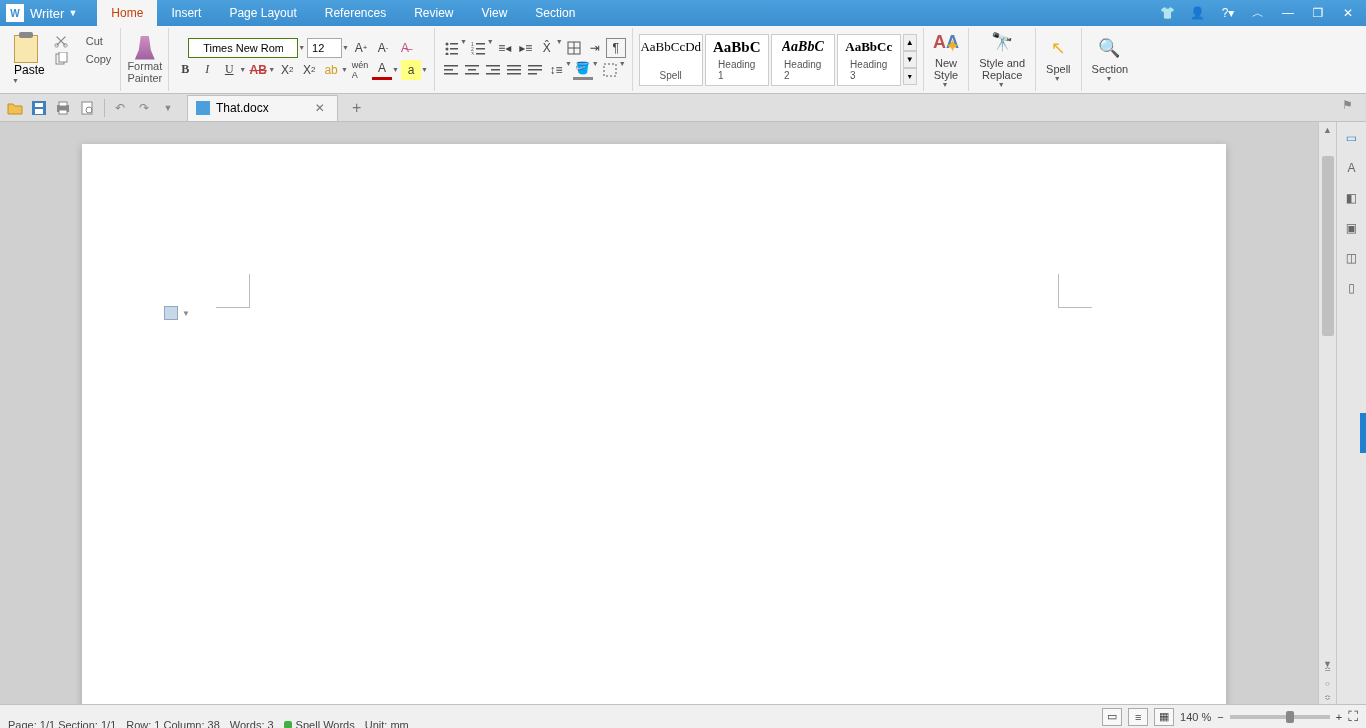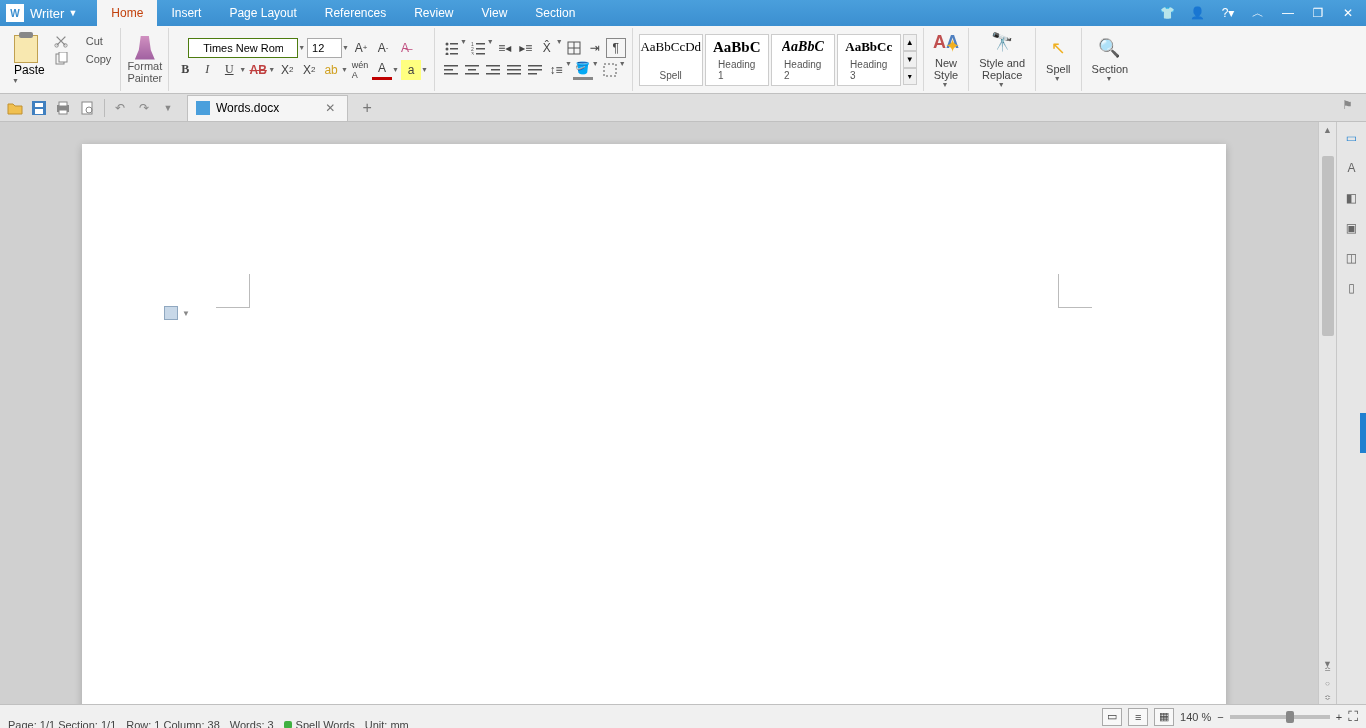--- a/index.html
+++ b/index.html
@@ -372,21 +372,21 @@
         <rect x="2" y="1" width="10" height="12" fill="white" stroke="#888"></rect>
         <circle cx="9" cy="9" r="3" fill="none" stroke="#888"></circle>
       </svg>
     </span>
   <span style="width:1px;height:18px;background:#bbb;margin:0 4px"></span>
   <span class="qbtn" style="color:#888">↶</span>
   <span class="qbtn" style="color:#888">↷</span>
   <span class="qbtn" style="color:#888;font-size:9px">▼</span>
   <div class="doc-tab">
     <span class="doc-icon"></span>
-    <span>Words.docx</span>
+    <span>That.docx</span>
     <span class="close">✕</span>
   </div>
   <span class="new-tab">+</span>
   <span style="margin-left:auto;width:20px;height:20px;cursor:pointer;color:#888">⚑</span>
 </div>
 
 <div class="doc-area">
   <div class="page">
     <div class="margin-mark tl"></div>
     <div class="margin-mark tr"></div>

